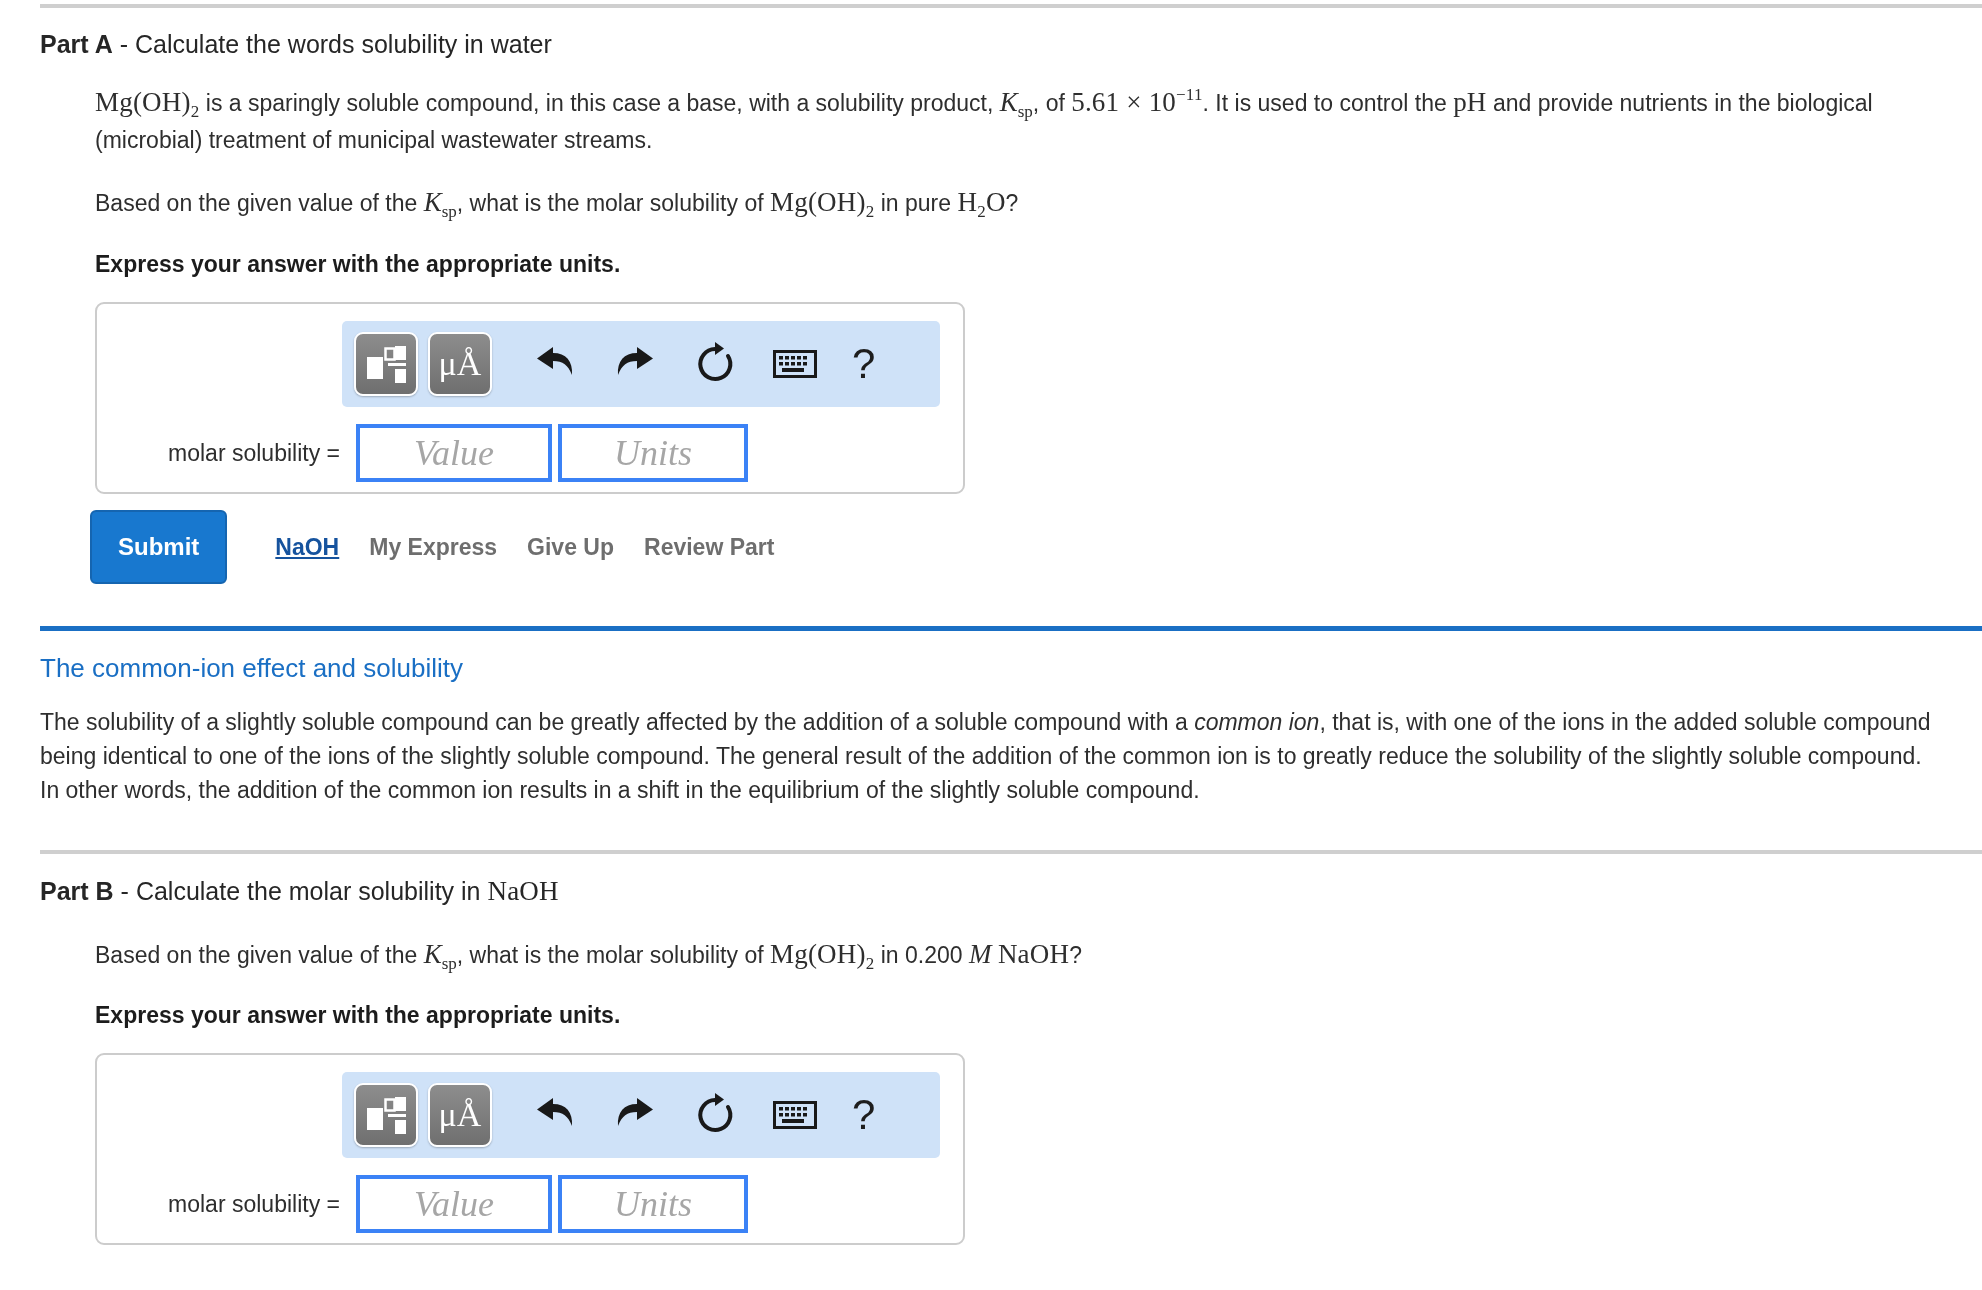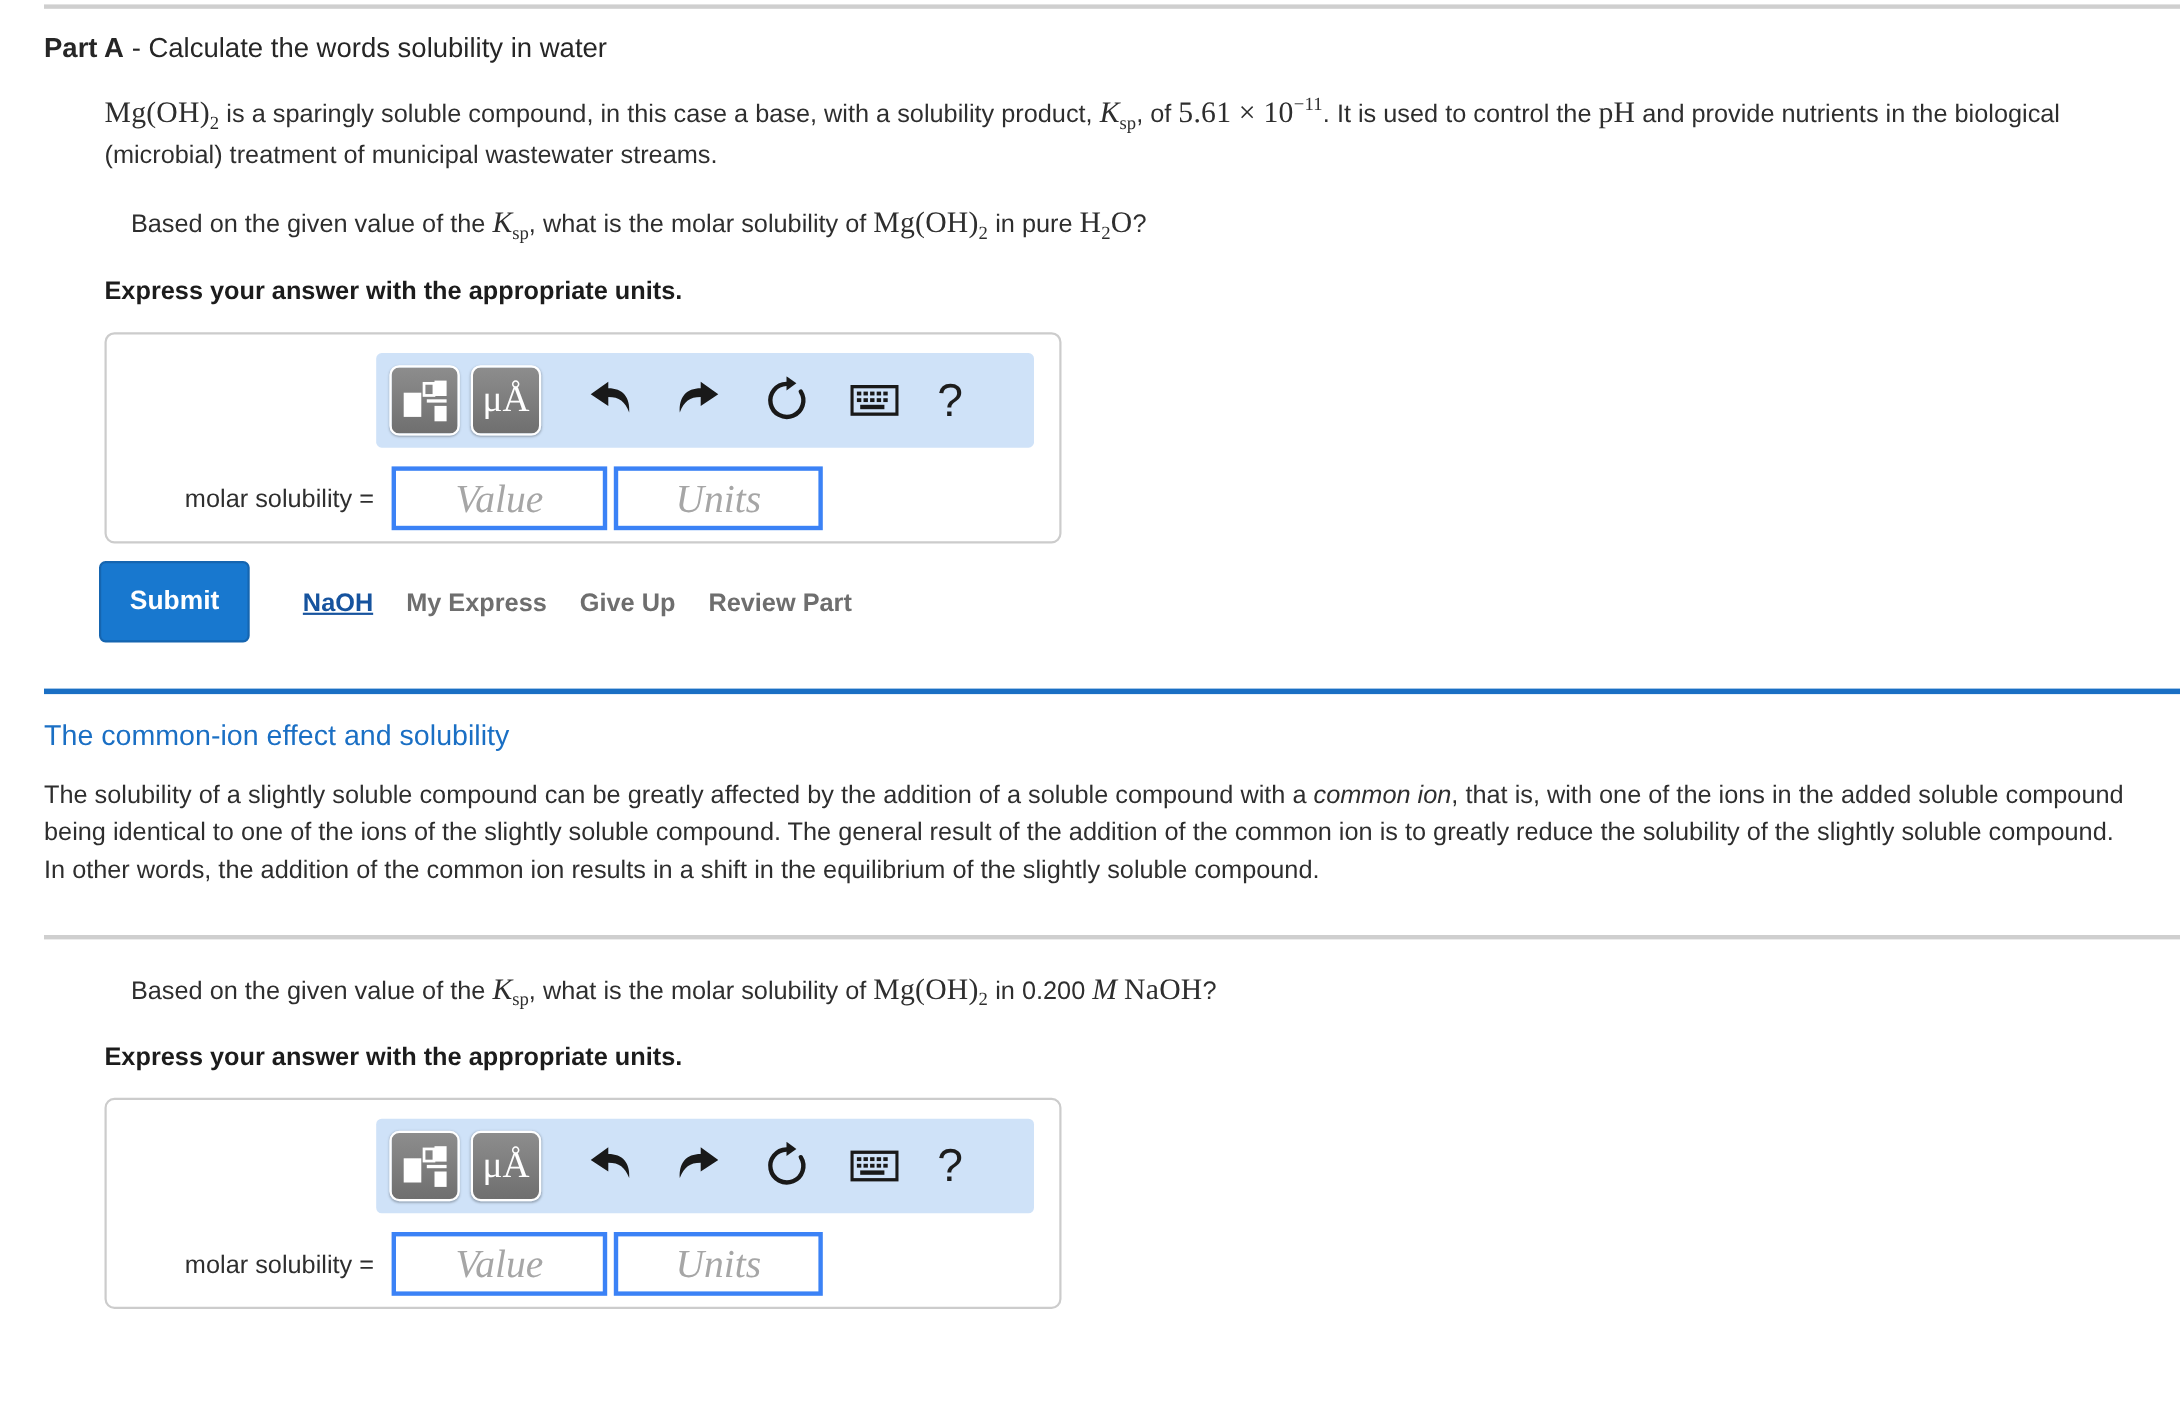--- a/index.html
+++ b/index.html
@@ -41,21 +41,21 @@
   .part-head .lbl { font-weight: bold; }
 
   
   .indent { margin-left: 95px; margin-right: 40px; }
   .para {
     font-size: 23px;
     line-height: 1.45;
     color: #2e2e2e;
     margin-top: 22px;
   }
-  .para.tight { margin-top: 26px; margin-left: 24px; }
+  .para.tight { margin-top: 26px; }
   .bold-line {
     font-size: 23px;
     font-weight: bold;
     color: #1c1c1c;
     margin-top: 26px;
   }
 
   
   .m {
     font-family: "Liberation Serif", serif;
@@ -317,20 +317,25 @@
   <div class="rule-blue" style="margin-top:42px;"></div>
 
   <div class="sec-title">The common-ion effect and solubility</div>
 
   <div class="sec-body">
     <span>The solubility of a slightly soluble compound can be greatly affected by the addition of a soluble compound with a </span><span class="ital">common ion</span><span>, that is, with one of the ions in the added soluble compound being identical to one of the ions of the slightly soluble compound. The general result of the addition of the common ion is to greatly reduce the solubility of the slightly soluble compound. In other words, the addition of the common ion results in a shift in the equilibrium of the slightly soluble compound.</span>
   </div>
 
   <div class="rule-gray" style="margin-top:42px;"></div>
 
+  <div class="part-head">
+    <span class="lbl">Part B</span>
+    <span>-</span>
+    <span>Calculate the molar solubility in </span><span class="m">NaOH</span>
+  </div>
 
   <div class="indent">
     <div class="para tight">
       <span>Based on the given value of the </span><span class="mi"><span>K</span><span class="sub">sp</span></span><span>, what is the molar solubility of </span><span class="m"><span>Mg(OH)</span><span class="sub">2</span></span><span> in 0.200 </span><span class="mi">M</span>&nbsp;<span class="m">NaOH</span><span>?</span>
     </div>
 
     <div class="bold-line">Express your answer with the appropriate units.</div>
   </div>
 
   <div class="answer-box">

